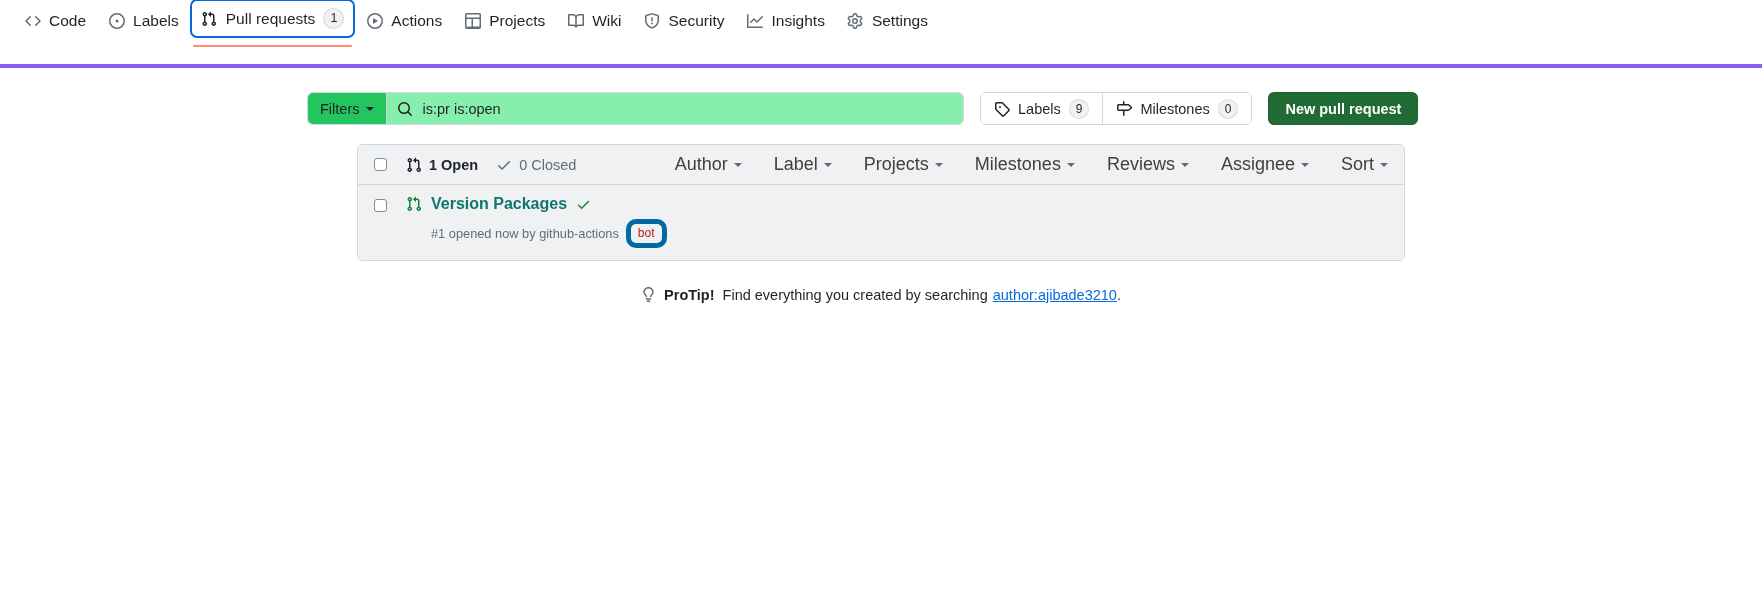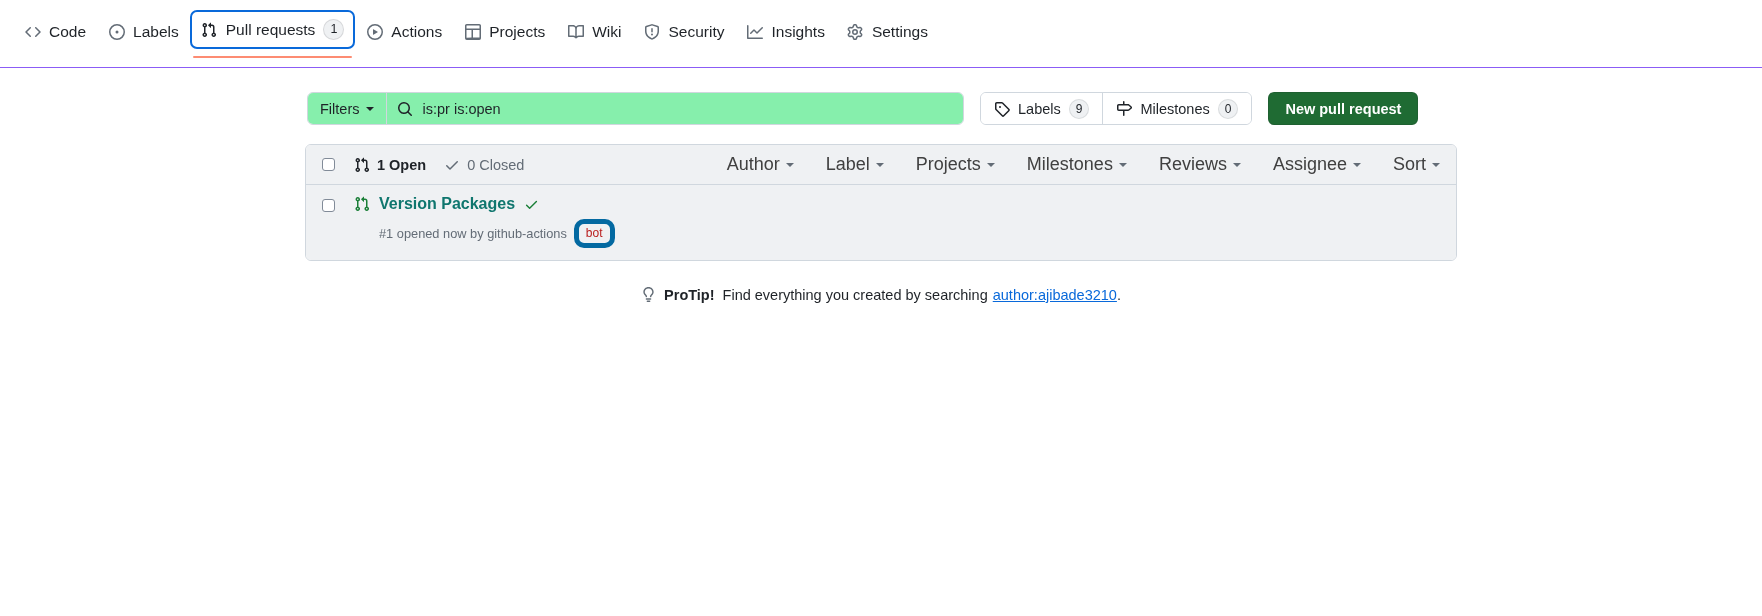--- a/index.html
+++ b/index.html
@@ -11,22 +11,22 @@
     -webkit-font-smoothing: antialiased;
   }
   .page { position: relative; width: 1762px; height: 616px; overflow: hidden; background:#fff; }
 
   
   .repo-nav {
     position: relative;
     height: 68px;
     padding: 0 0 0 14px;
     display: flex;
-    align-items: center;
-    border-bottom: 1px solid #8b5cf6;
+    align-items: flex-start;
+    border-bottom: 4px solid #8b5cf6;
     background: #ffffff;
   }
   .nav-list { display: flex; align-items: flex-end; gap: 2px; }
   .nav-item {
     position: relative;
     display: flex;
     align-items: center;
     gap: 8px;
     padding: 8px 10px;
     margin-bottom: 8px;
@@ -84,21 +84,21 @@
     border: 1px solid #d0d7de;
     border-radius: 6px;
     overflow: hidden;
     background: #f6f8fa;
     max-width: 657px;
   }
   .filters-btn {
     display: flex; align-items: center; gap: 7px;
     padding: 0 12px;
     font-size: 14.5px; color: #1f2328;
-    background: #86efac;
+    background: #22c55e;
     border-right: 1px solid #d0d7de;
     cursor: pointer;
     white-space: nowrap;
   }
   .caret { width: 0; height: 0; border-left: 4px solid transparent; border-right: 4px solid transparent; border-top: 4px solid #1f2328; display: inline-block; }
   .search-wrap {
     display: flex; align-items: center; gap: 9px;
     flex: 1 1 auto; min-width: 0;
     padding: 0 10px;
     background: #86efac;
@@ -144,21 +144,21 @@
     background: #1f6b33;
     border: 1px solid rgba(31,35,40,0.15);
     border-radius: 6px;
     cursor: pointer;
     white-space: nowrap;
   }
 
   
   .list-panel {
     margin: 19px auto 0;
-    width: 1152px;
+    width: 1048px;
     border: 1px solid #d0d7de;
     border-radius: 6px;
     overflow: hidden;
     background: #ffffff;
     text-align: right;
   }
   .list-header {
     display: flex; align-items: center;
     height: 40px;
     padding: 0 16px;

